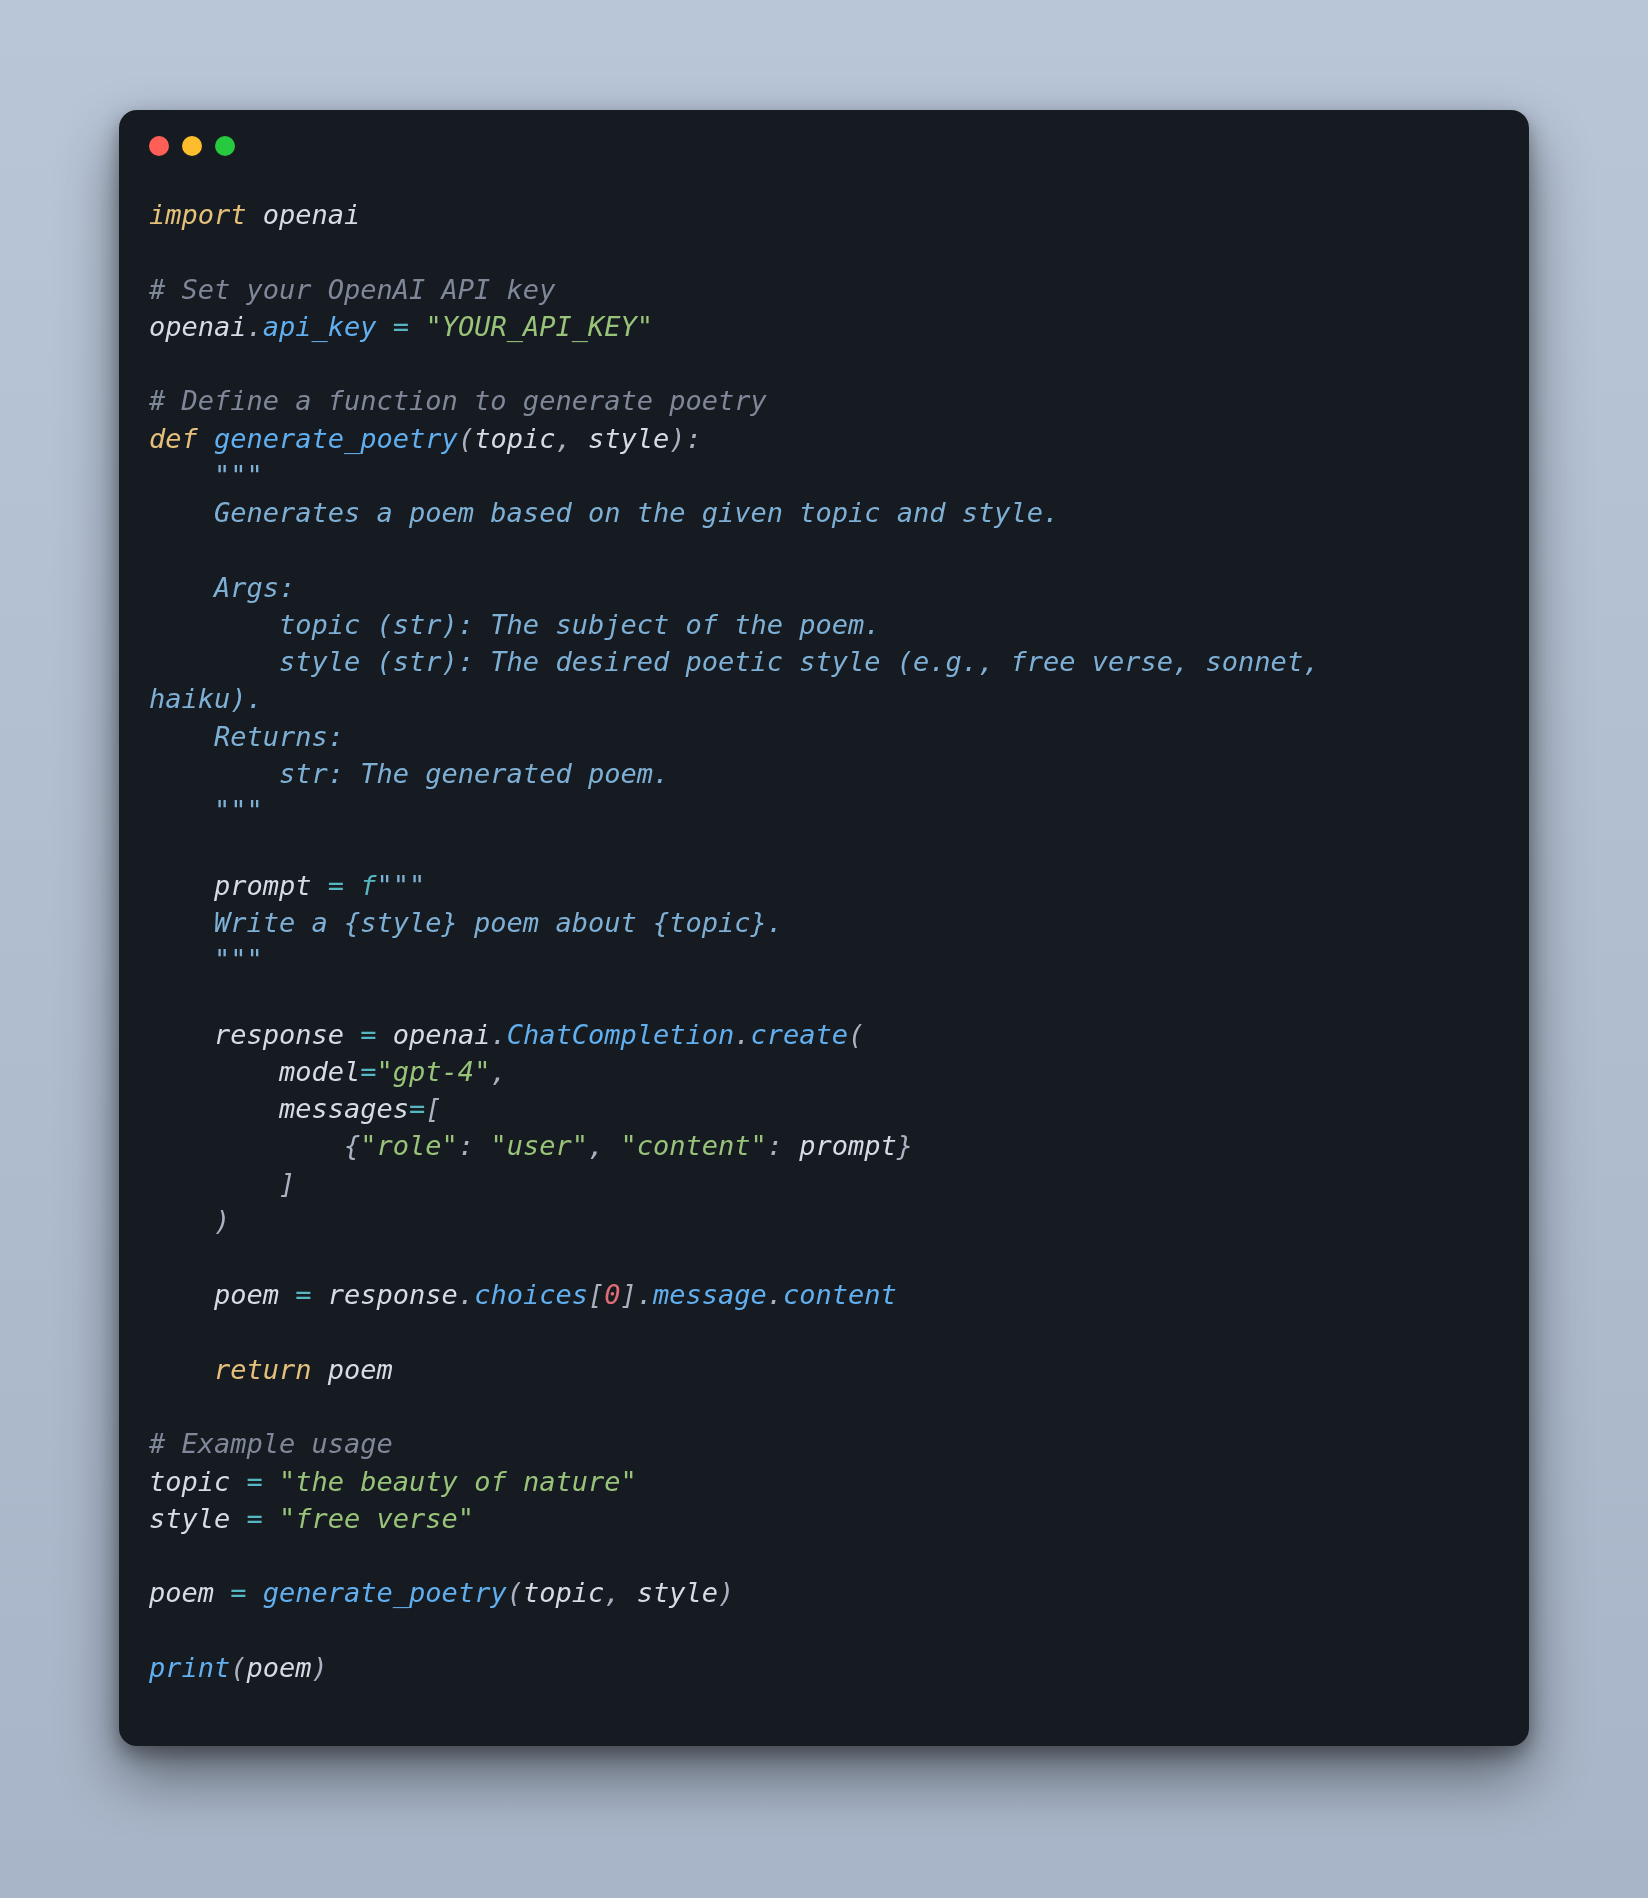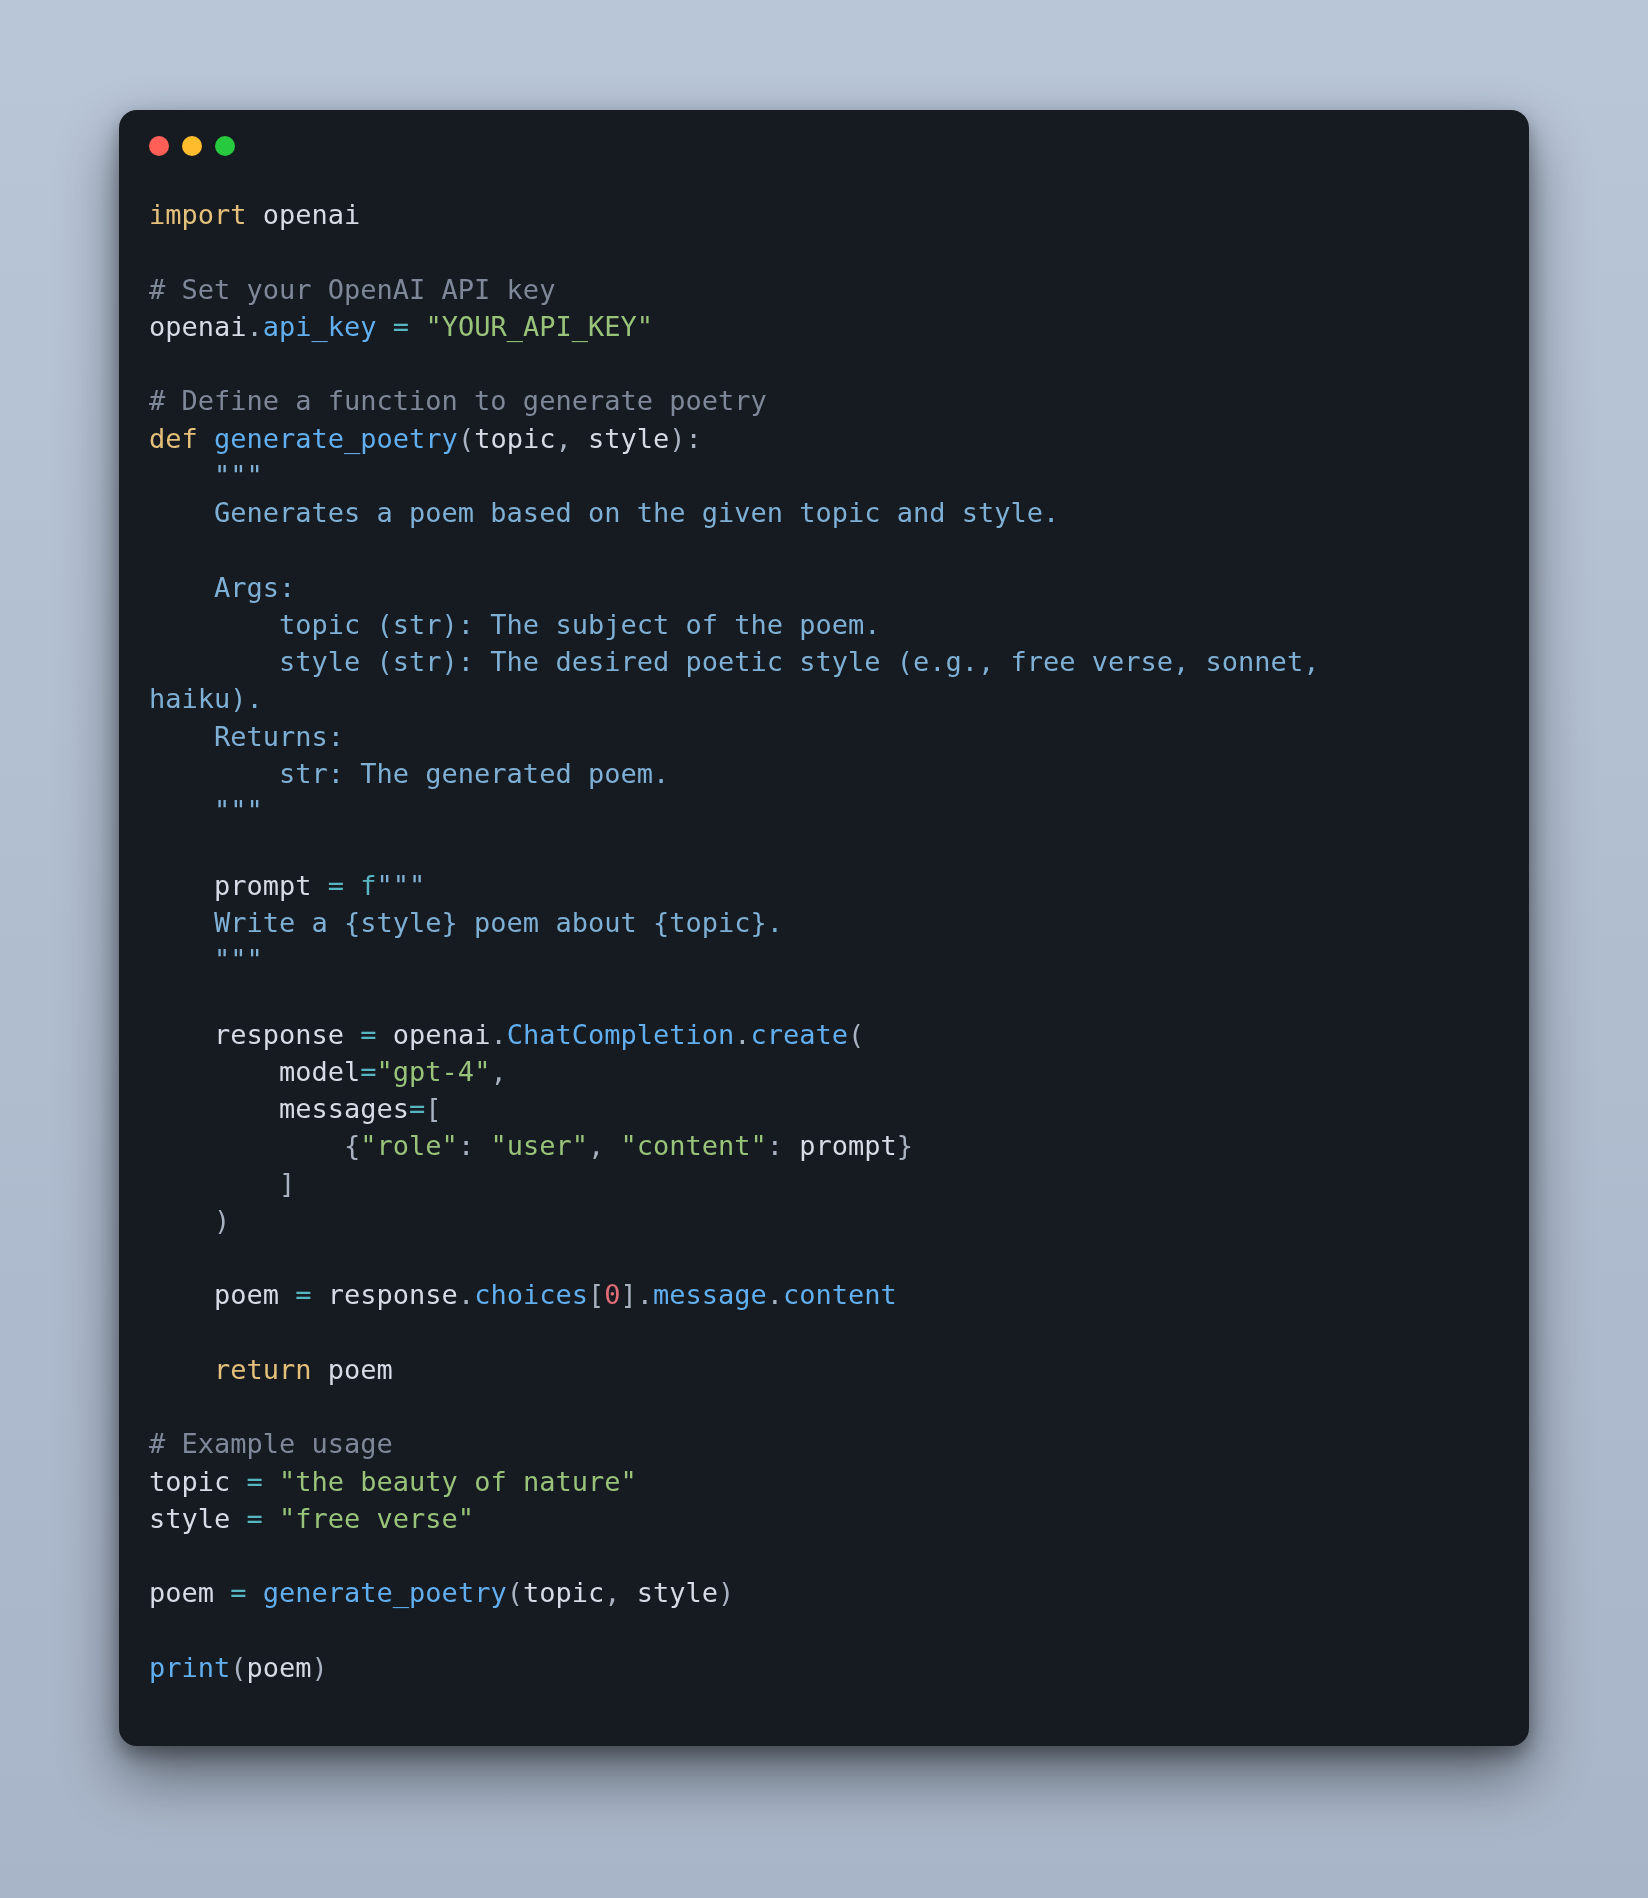--- a/index.html
+++ b/index.html
@@ -39,20 +39,21 @@
   .dot.green  { background: #27c93f; }
 
   pre.code {
     margin: 0;
     padding: 30px 30px 10px 30px;
     font-size: 27px;
     line-height: 1.38;
     color: #c4cad4;
     white-space: pre;
     font-family: ui-monospace, "SF Mono", Menlo, Consolas, monospace;
+    font-style: italic;
   }
 
   
   .kw   { color: #e5c07b; }   
   .mod  { color: #d6dbe5; }   
   .id   { color: #d6dbe5; }
   .fn   { color: #61afef; }   
   .punc { color: #a9b2c0; }
   .op   { color: #56b6c2; }   
   .str  { color: #98c379; }   

